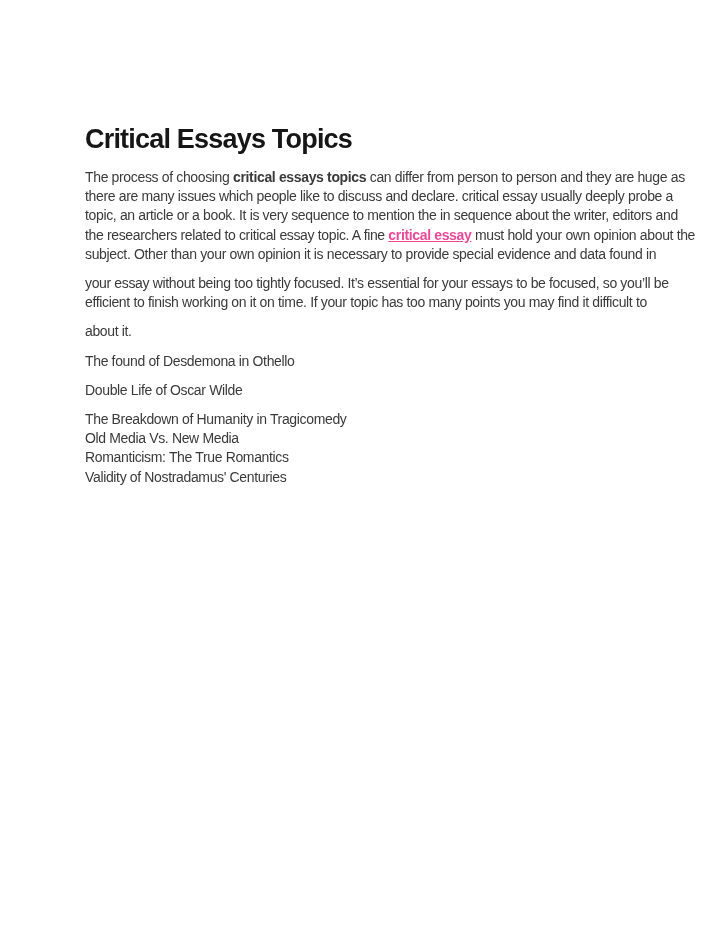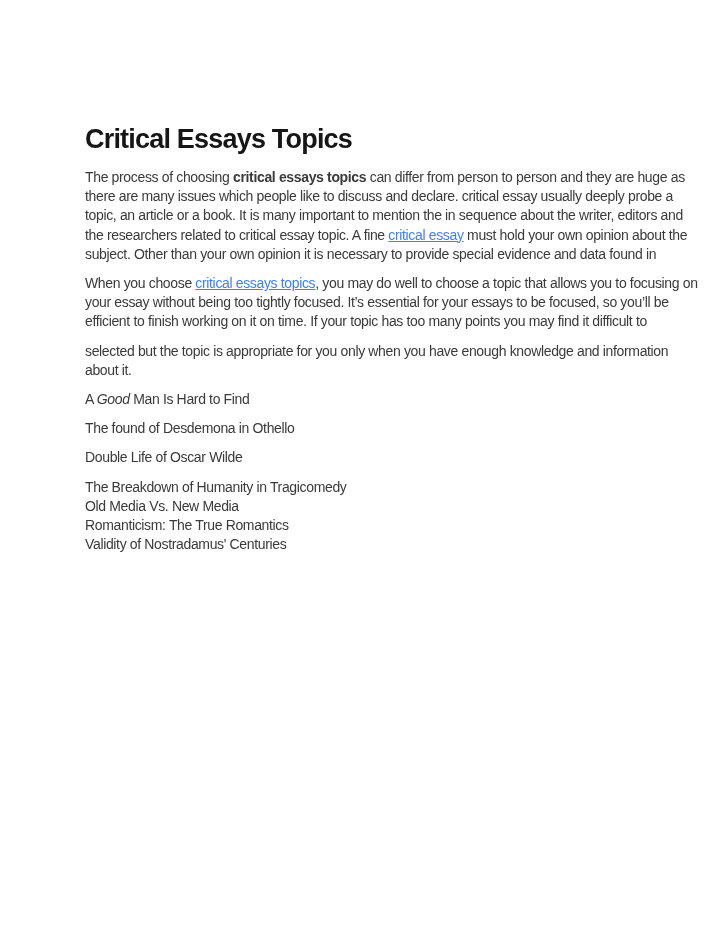--- a/index.html
+++ b/index.html
@@ -32,78 +32,68 @@
   .line {
     font-size: 14px;
     line-height: 19.2px;
     letter-spacing: -0.35px;
     color: #3a3a3a;
     white-space: nowrap;
   }
   .run-bold   { font-weight: 700; }
   .run-italic { font-style: italic; }
   .run-link   {
-    color: #3b82f6;
+    color: #ec4899;
     text-decoration: underline;
     cursor: pointer;
+    font-weight: bold;
   }
 </style>
 </head>
 <body>
 
 <div class="page">
   <div class="content">
 
     <h1 class="doc-title">Critical Essays Topics</h1>
 
     <div class="para">
       <div class="line">
         <span class="run-normal">The process of choosing </span><span class="run-bold">critical essays topics</span><span class="run-normal"> can differ from person to person and they are huge as</span>
       </div>
       <div class="line">
         <span class="run-normal">there are many issues which people like to discuss and declare. critical essay usually deeply probe a</span>
       </div>
       <div class="line">
-        <span class="run-normal">topic, an article or a book. It is many important to mention the in sequence about the writer, editors and</span>
+        <span class="run-normal">topic, an article or a book. It is very sequence to mention the in sequence about the writer, editors and</span>
       </div>
       <div class="line">
         <span class="run-normal">the researchers related to critical essay topic. A fine </span><a class="run-link">critical essay</a><span class="run-normal"> must hold your own opinion about the</span>
       </div>
       <div class="line">
         <span class="run-normal">subject. Other than your own opinion it is necessary to provide special evidence and data found in</span>
       </div>
     </div>
 
     <div class="para">
       <div class="line">
-        <span class="run-normal">When you choose </span><a class="run-link">critical essays topics</a><span class="run-normal">, you may do well to choose a topic that allows you to focusing on</span>
-      </div>
-      <div class="line">
         <span class="run-normal">your essay without being too tightly focused. It’s essential for your essays to be focused, so you’ll be</span>
       </div>
       <div class="line">
         <span class="run-normal">efficient to finish working on it on time. If your topic has too many points you may find it difficult to</span>
       </div>
     </div>
 
     <div class="para">
       <div class="line">
-        <span class="run-normal">selected but the topic is appropriate for you only when you have enough knowledge and information</span>
-      </div>
-      <div class="line">
         <span class="run-normal">about it.</span>
       </div>
     </div>
 
 
-    <div class="para">
-      <div class="line">
-        <span class="run-normal">A </span><span class="run-italic">Good</span><span class="run-normal"> Man Is Hard to Find</span>
-      </div>
-    </div>
 
     <div class="para">
       <div class="line">
         <span class="run-normal">The found of Desdemona in Othello</span>
       </div>
     </div>
 
     <div class="para">
       <div class="line">
         <span class="run-normal">Double Life of Oscar Wilde</span>

